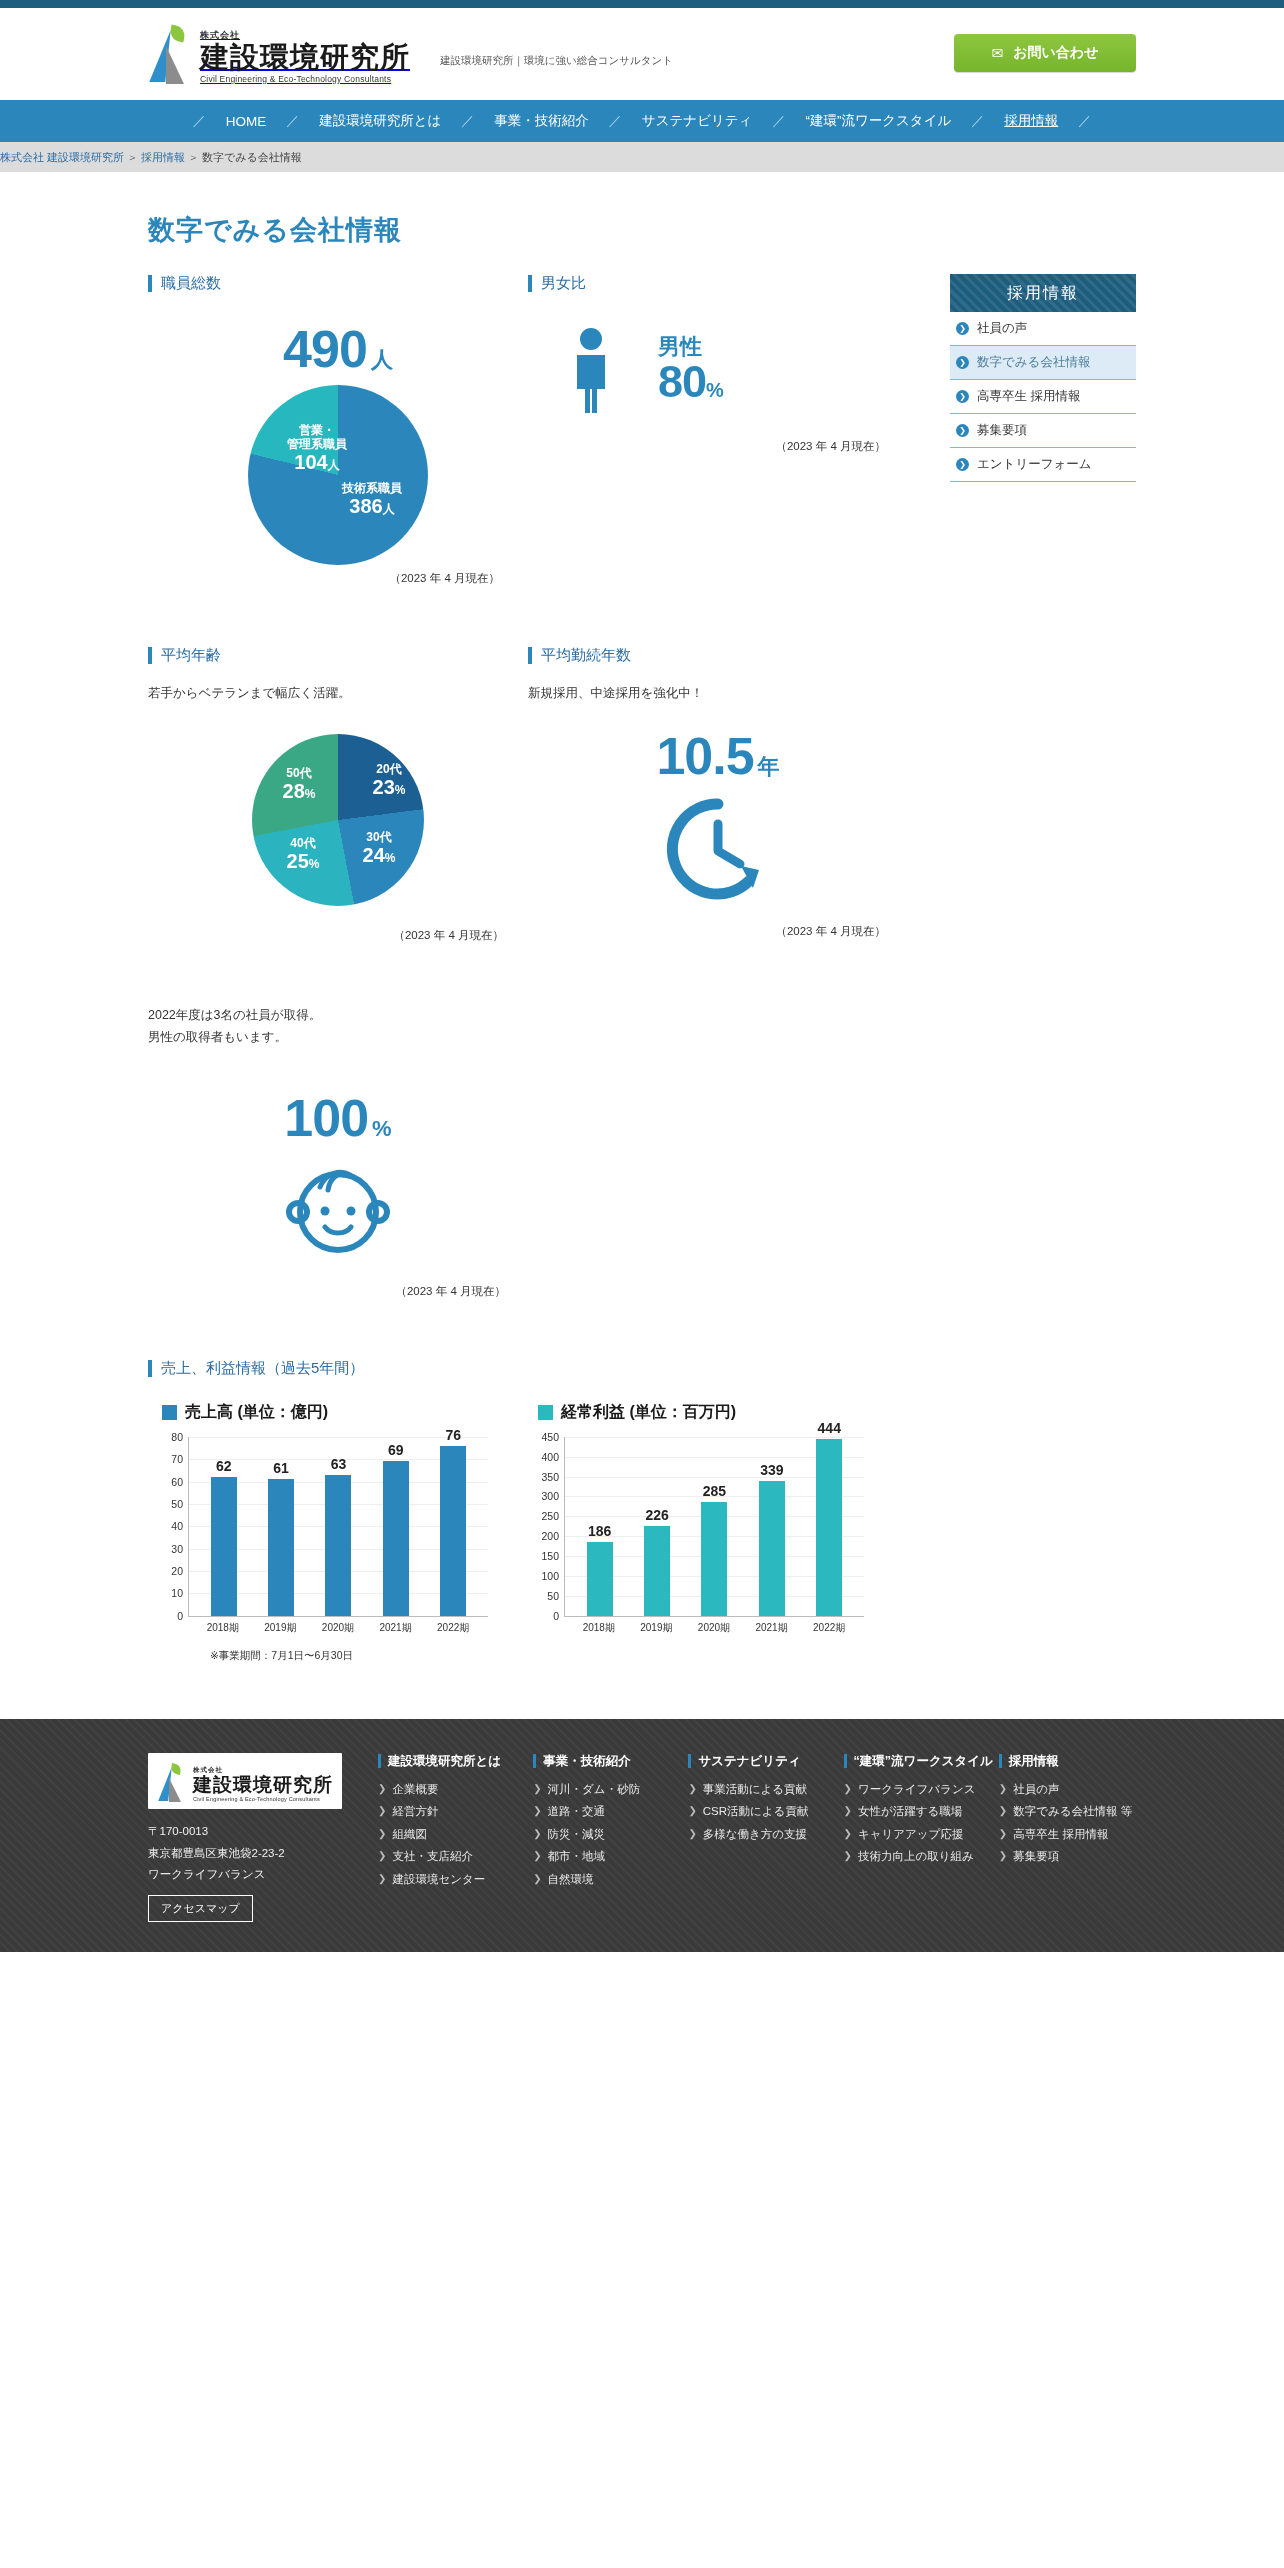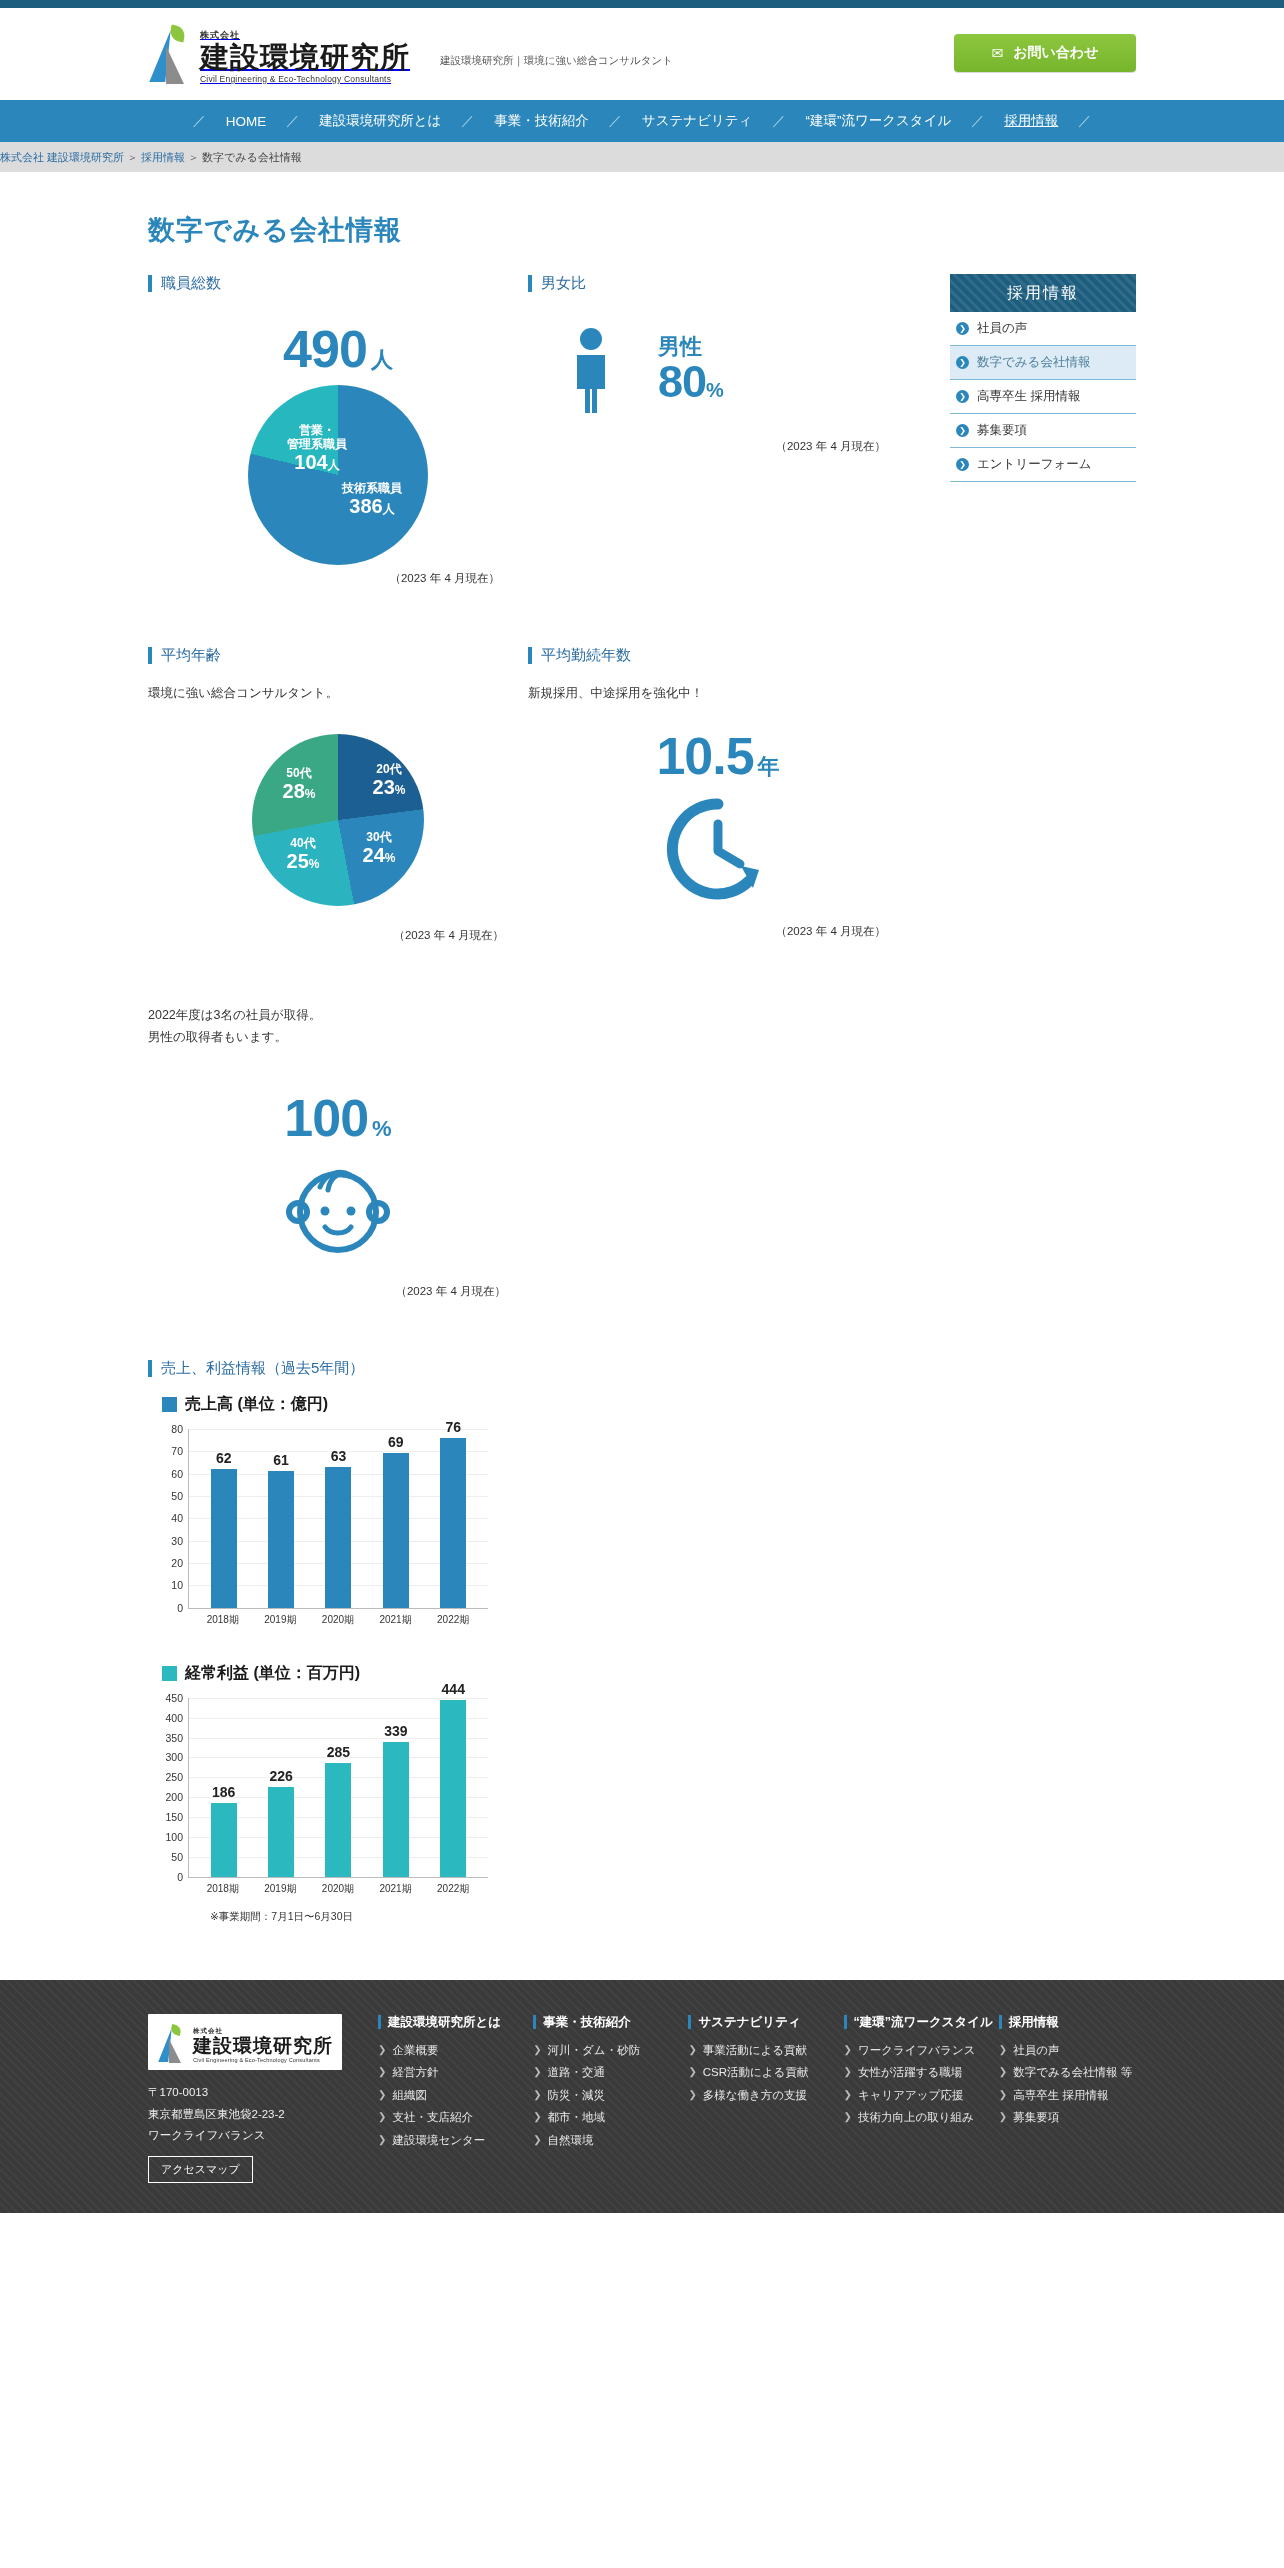--- a/index.html
+++ b/index.html
@@ -104,21 +104,21 @@
   }
   .side-list li.active { background:#dcebf5; }
   .side-list li.active a { color:#4e7f9c; }
   .arr { width:13px; height:13px; border-radius:50%; background:#2b87bb; color:#fff;
          font-size:8px; display:flex; align-items:center; justify-content:center; flex:0 0 auto; }
 
   
   .ico-center { display:flex; justify-content:center; }
 
   
-  .charts { display:flex; gap:36px; margin-top:16px;flex-direction:column; }
+  .charts { display:flex; gap:36px; margin-top:24px; }
   .chartbox { width:340px; }
   .chart-legend { display:flex; align-items:center; gap:8px; font-size:16px; font-weight:bold; color:#1a1a1a; margin-bottom:14px; padding-left:14px; }
   .swatch { width:15px; height:15px; display:block; }
   .plot { position:relative; height:180px; margin-left:40px; border-left:1px solid #bbb; border-bottom:1px solid #bbb; }
   .gridline { position:absolute; left:0; right:0; height:1px; background:#eee; }
   .ytick { position:absolute; right:100%; margin-right:6px; transform:translateY(-50%); font-size:10.5px; color:#333; white-space:nowrap; }
   .bars { position:absolute; left:0; right:0; bottom:0; top:0; display:flex; align-items:flex-end; justify-content:space-around; padding:0 6px; }
   .barcol { width:18%; display:flex; flex-direction:column; align-items:center; justify-content:flex-end; height:100%; position:relative; }
   .bar { width:26px; }
   .barval { position:absolute; font-size:14px; font-weight:bold; color:#222; }
@@ -259,21 +259,21 @@
 
 
             <div class="asof" style="margin-top:26px;padding-right:22px;">（2023 年 4 月現在）</div>
           </div>
         </div>
 
         <div class="grid2" style="margin-top:60px;">
 
           <div class="cell">
             <div class="sec-h">平均年齢</div>
-            <div class="lead">環境に強い総合コンサルタント。</div>
+            <div class="lead">若手からベテランまで幅広く活躍。</div>
             <div style="display:flex;justify-content:center;margin-top:30px;">
               <div class="pie" id="pie-age" style="width: 172px; height: 172px; background: conic-gradient(rgb(27, 95, 147) 0deg, rgb(27, 95, 147) 82.8deg, rgb(43, 135, 187) 82.8deg, rgb(43, 135, 187) 169.2deg, rgb(43, 179, 191) 169.2deg, rgb(43, 179, 191) 259.2deg, rgb(58, 168, 132) 259.2deg, rgb(58, 168, 132) 360deg);">
                 <div class="pie-lab" style="left:104px;top:28px;width:66px;">
                   <div class="sm" id="ag0l">20代</div>
                     <div><span class="big" id="ag0v">23</span><span class="sm" id="ag0u">%</span></div>
                 </div>
                 <div class="pie-lab" style="left:94px;top:96px;width:66px;">
                   <div class="sm" id="ag1l">30代</div>
                     <div><span class="big" id="ag1v">24</span><span class="sm" id="ag1u">%</span></div>
                 </div>

